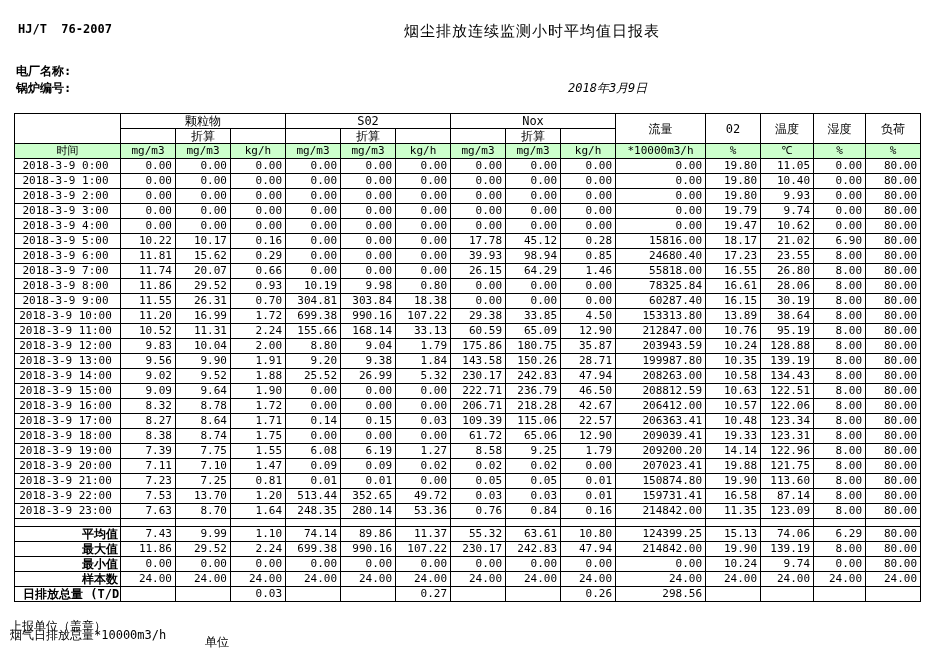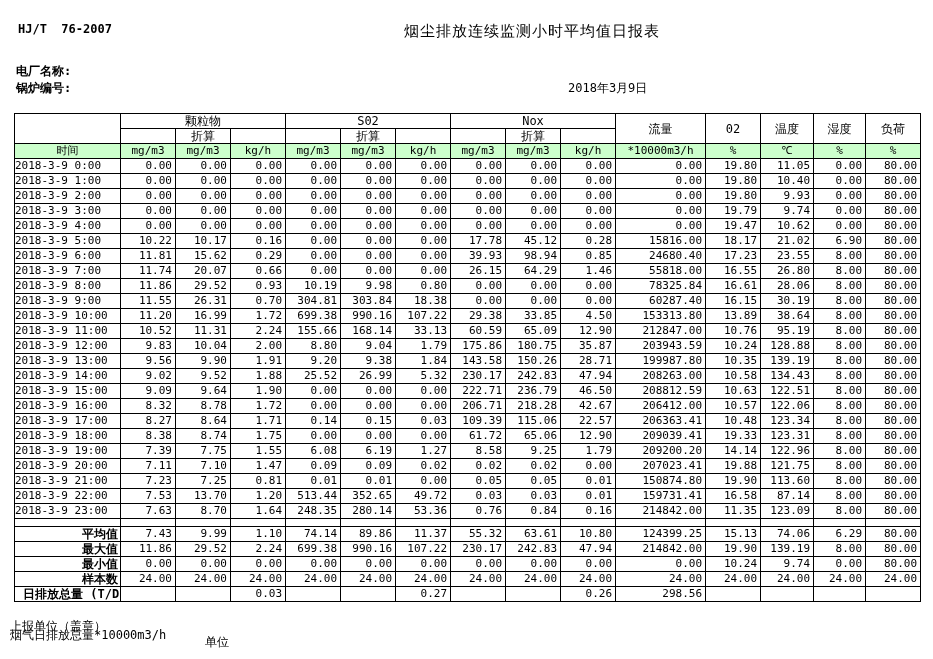--- a/index.html
+++ b/index.html
@@ -6,21 +6,21 @@
   body{
     width:933px;height:659px;position:relative;overflow:hidden;
     font-family:"DejaVu Sans Mono","Liberation Mono",monospace;
     color:#000;
   }
   .abs{position:absolute;white-space:pre;}
   #std-code{top:6px;left:18px;font-size:12px;font-weight:bold;margin-top:16px;}
   #page-title{top:22px;left:0;width:660px;text-align:right;font-size:15px;font-weight:normal;letter-spacing:1px;}
   #plant-label{top:63px;left:16px;font-size:12px;font-weight:bold;}
   #boiler-label{top:80px;left:16px;font-size:12px;font-weight:bold;}
-  #report-date{top:80px;left:568px;font-size:12px;}
+  #report-date{top:80px;left:568px;font-size:12px;font-style:italic;}
   #footer-line1{top:615px;left:10px;font-size:12px;margin-top:12px;}
   #footer-line2-left{top:618px;left:10px;font-size:12px;}
   #footer-line2-right{top:634px;left:205px;font-size:12px;}
 
   table#report{
     position:absolute;top:113px;left:14px;
     border-collapse:collapse;table-layout:fixed;width:906px;
     font-size:11px;
   }
   #report th,#report td{
@@ -28,21 +28,21 @@
     padding:0 3px 0 0;
     height:14px;
     line-height:14px;
     overflow:hidden;
     font-weight:normal;
     white-space:nowrap;
   }
   #report thead th{text-align:center;padding:0;font-size:12px;}
   #report tr.unit-row th{background:#ccffcc;font-size:11px;height:14px;margin-top:14px;}
   #report td.num{text-align:right;}
-  #report td.time{text-align:left;padding-right:4px;}
+  #report td.time{text-align:center;padding-right:4px;}
   #report td.sum-label{text-align:right;padding-right:2px;font-size:12px;font-weight:bold;}
   #report td.sum-label.left{text-align:left;padding-left:8px;margin-top:45px;}
   #report tr.spacer td{height:7px;line-height:7px;}
 </style>
 </head>
 <body>
 
 <div class="abs" id="std-code">HJ/T  76-2007</div>
 <div class="abs" id="page-title">烟尘排放连续监测小时平均值日报表</div>
 <div class="abs" id="plant-label">电厂名称:</div>

